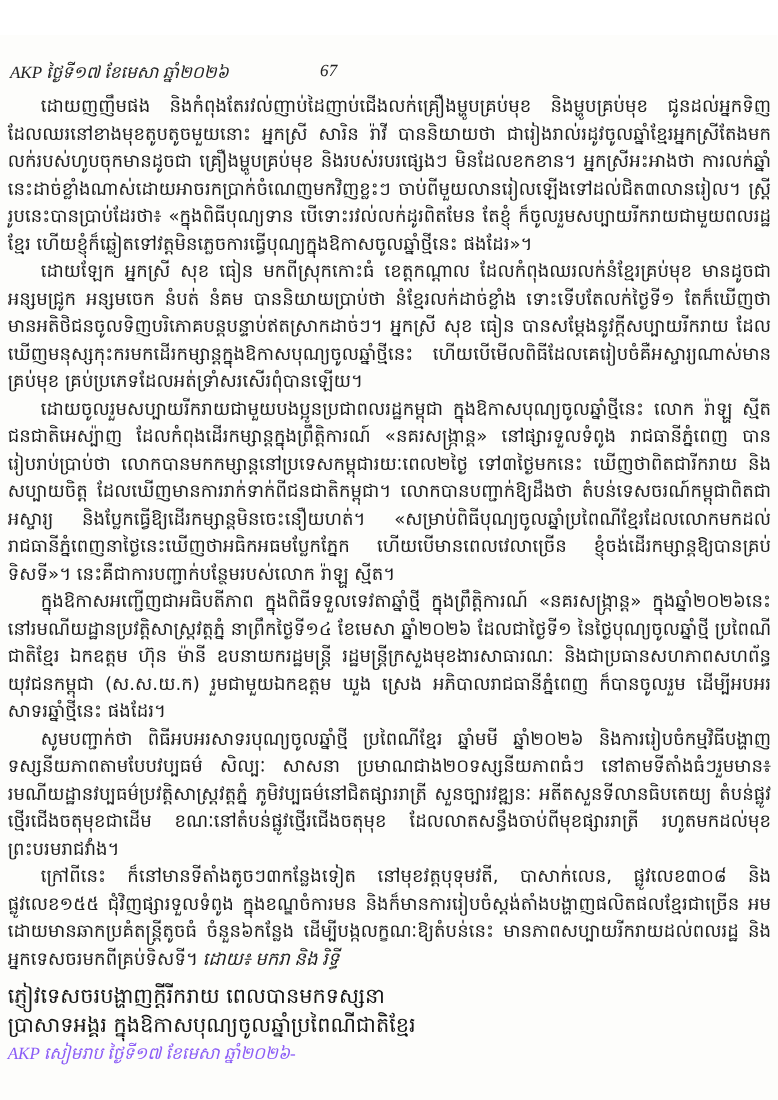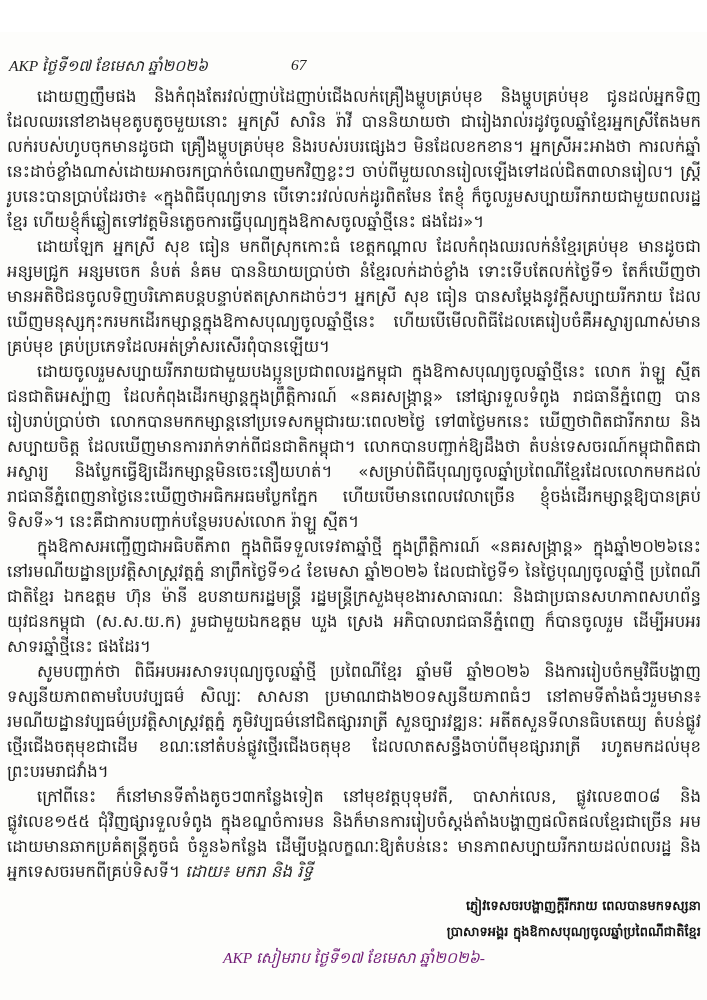--- a/index.html
+++ b/index.html
@@ -26,36 +26,35 @@
   .page-number{position:absolute;left:284px;top:0;}
   .content{margin-top:2px;}
   p.body-para{
     margin:0;
     font-size:16.5px;
     line-height:25px;
     text-align:justify;
     word-break:normal;
   }
   p.body-para.indent{text-indent:30px;}
-  .byline{font-style:italic;}
+  .byline{font-style:italic;font-family:Liberation Serif, serif;}
   .article-title{
     margin-top:9px;
-    text-align:right;
-    font-weight:bold;
-    font-size:13px;
+    text-align:left;
+    font-weight:normal;
+    font-size:19px;
     line-height:26px;
     color:#141414;
   }
   .footer-line{
     margin-top:3px;
     font-family:"Liberation Serif",serif;
     font-style:italic;
     font-size:15.5px;
-    color:#701a75;
-    text-align:center;
+    color:#8b5cf6;
   }
 </style>
 </head>
 <body>
 
 <div class="page">
 
   <div class="header-row">
     <span class="issue-line">AKP ថ្ងៃទី១៧ ខែមេសា ឆ្នាំ២០២៦</span>
     <span class="page-number">67</span>

